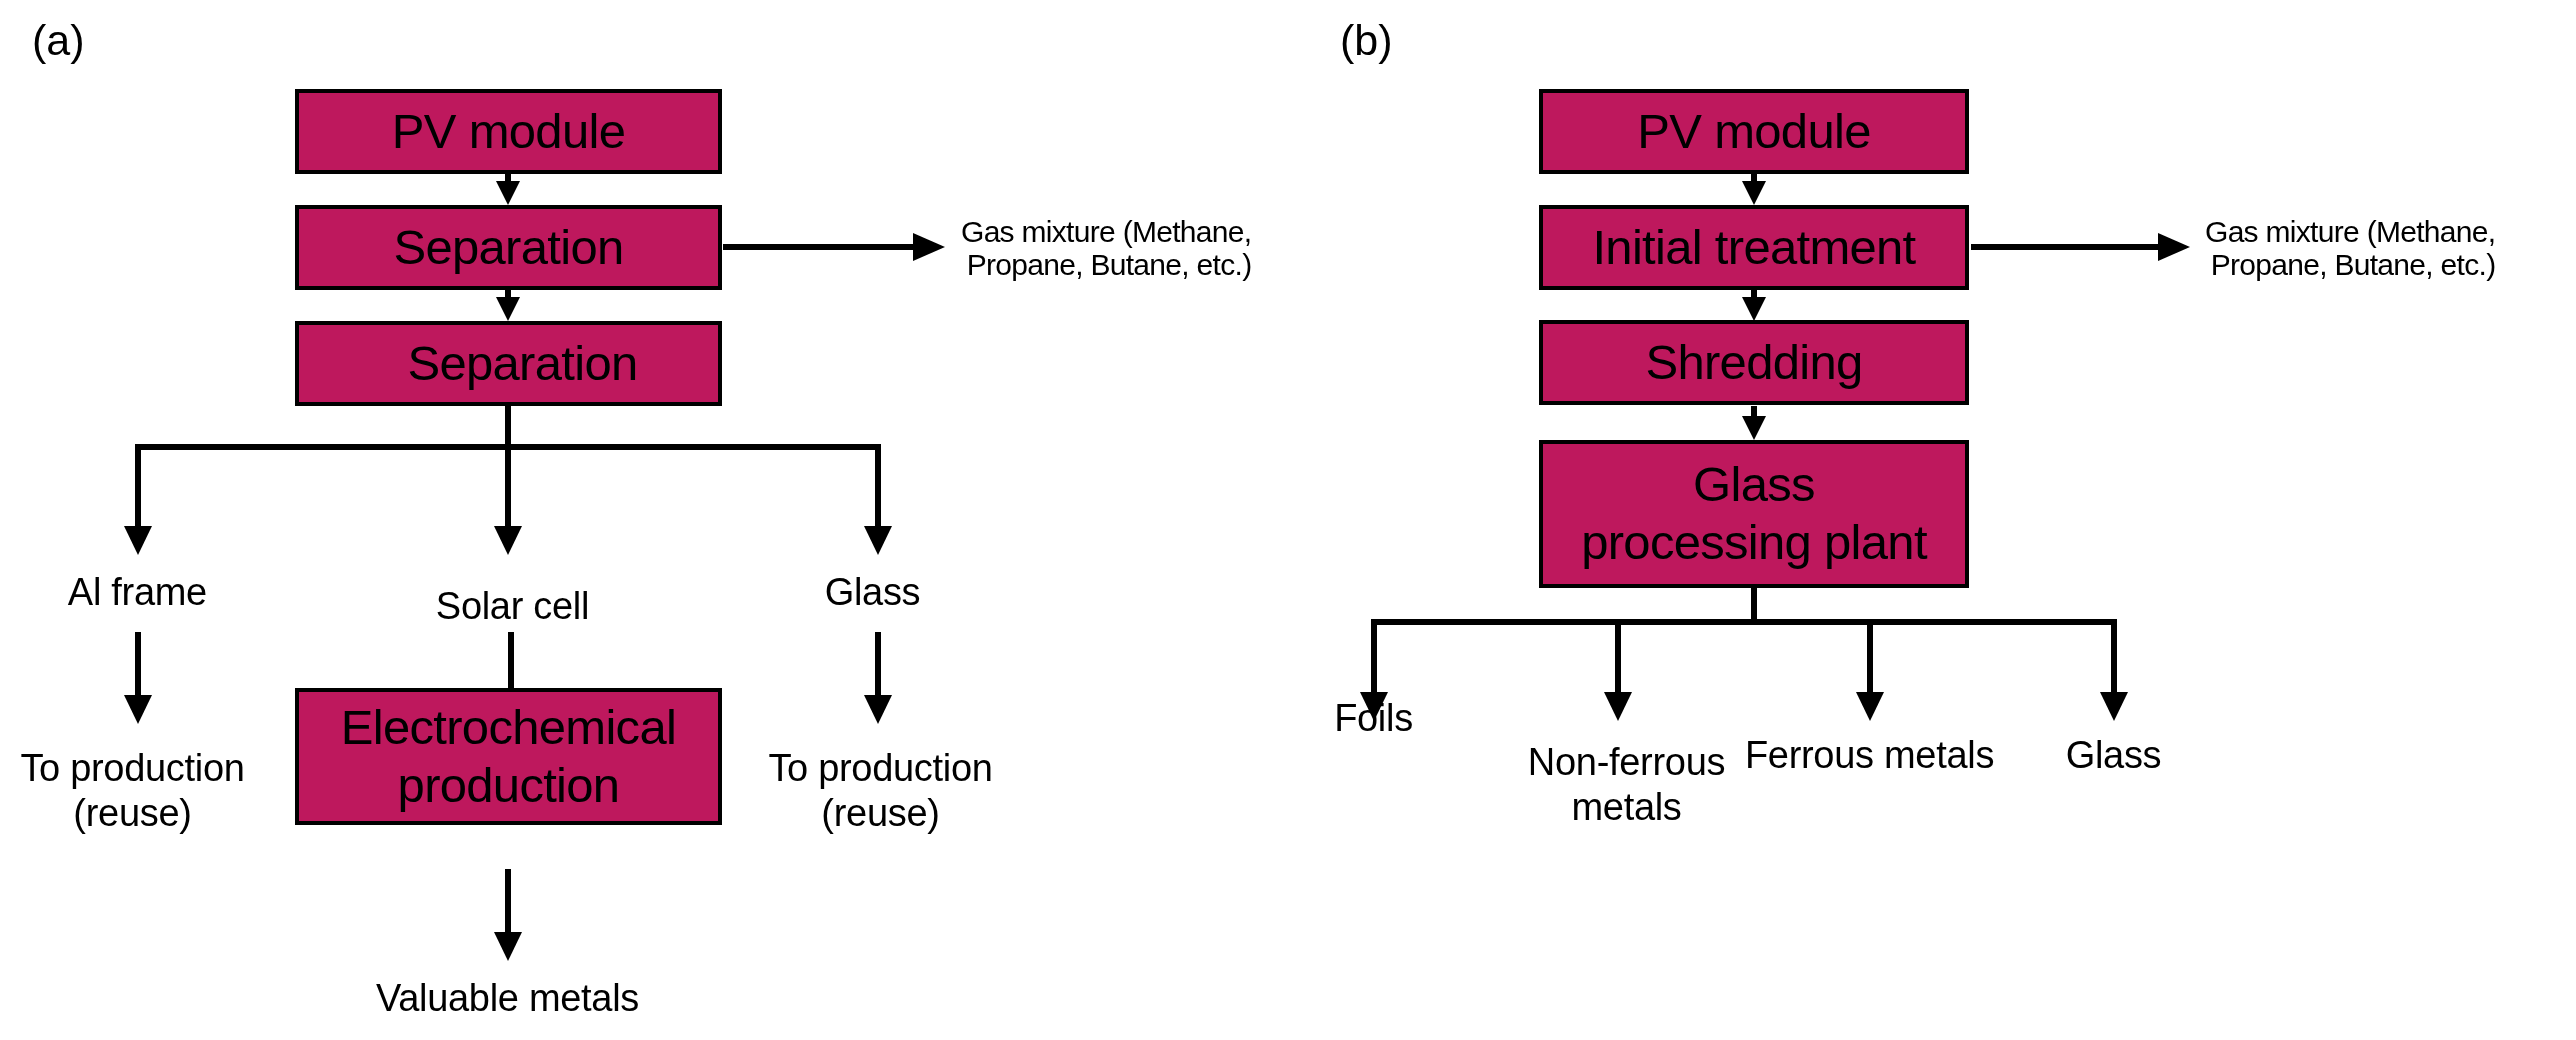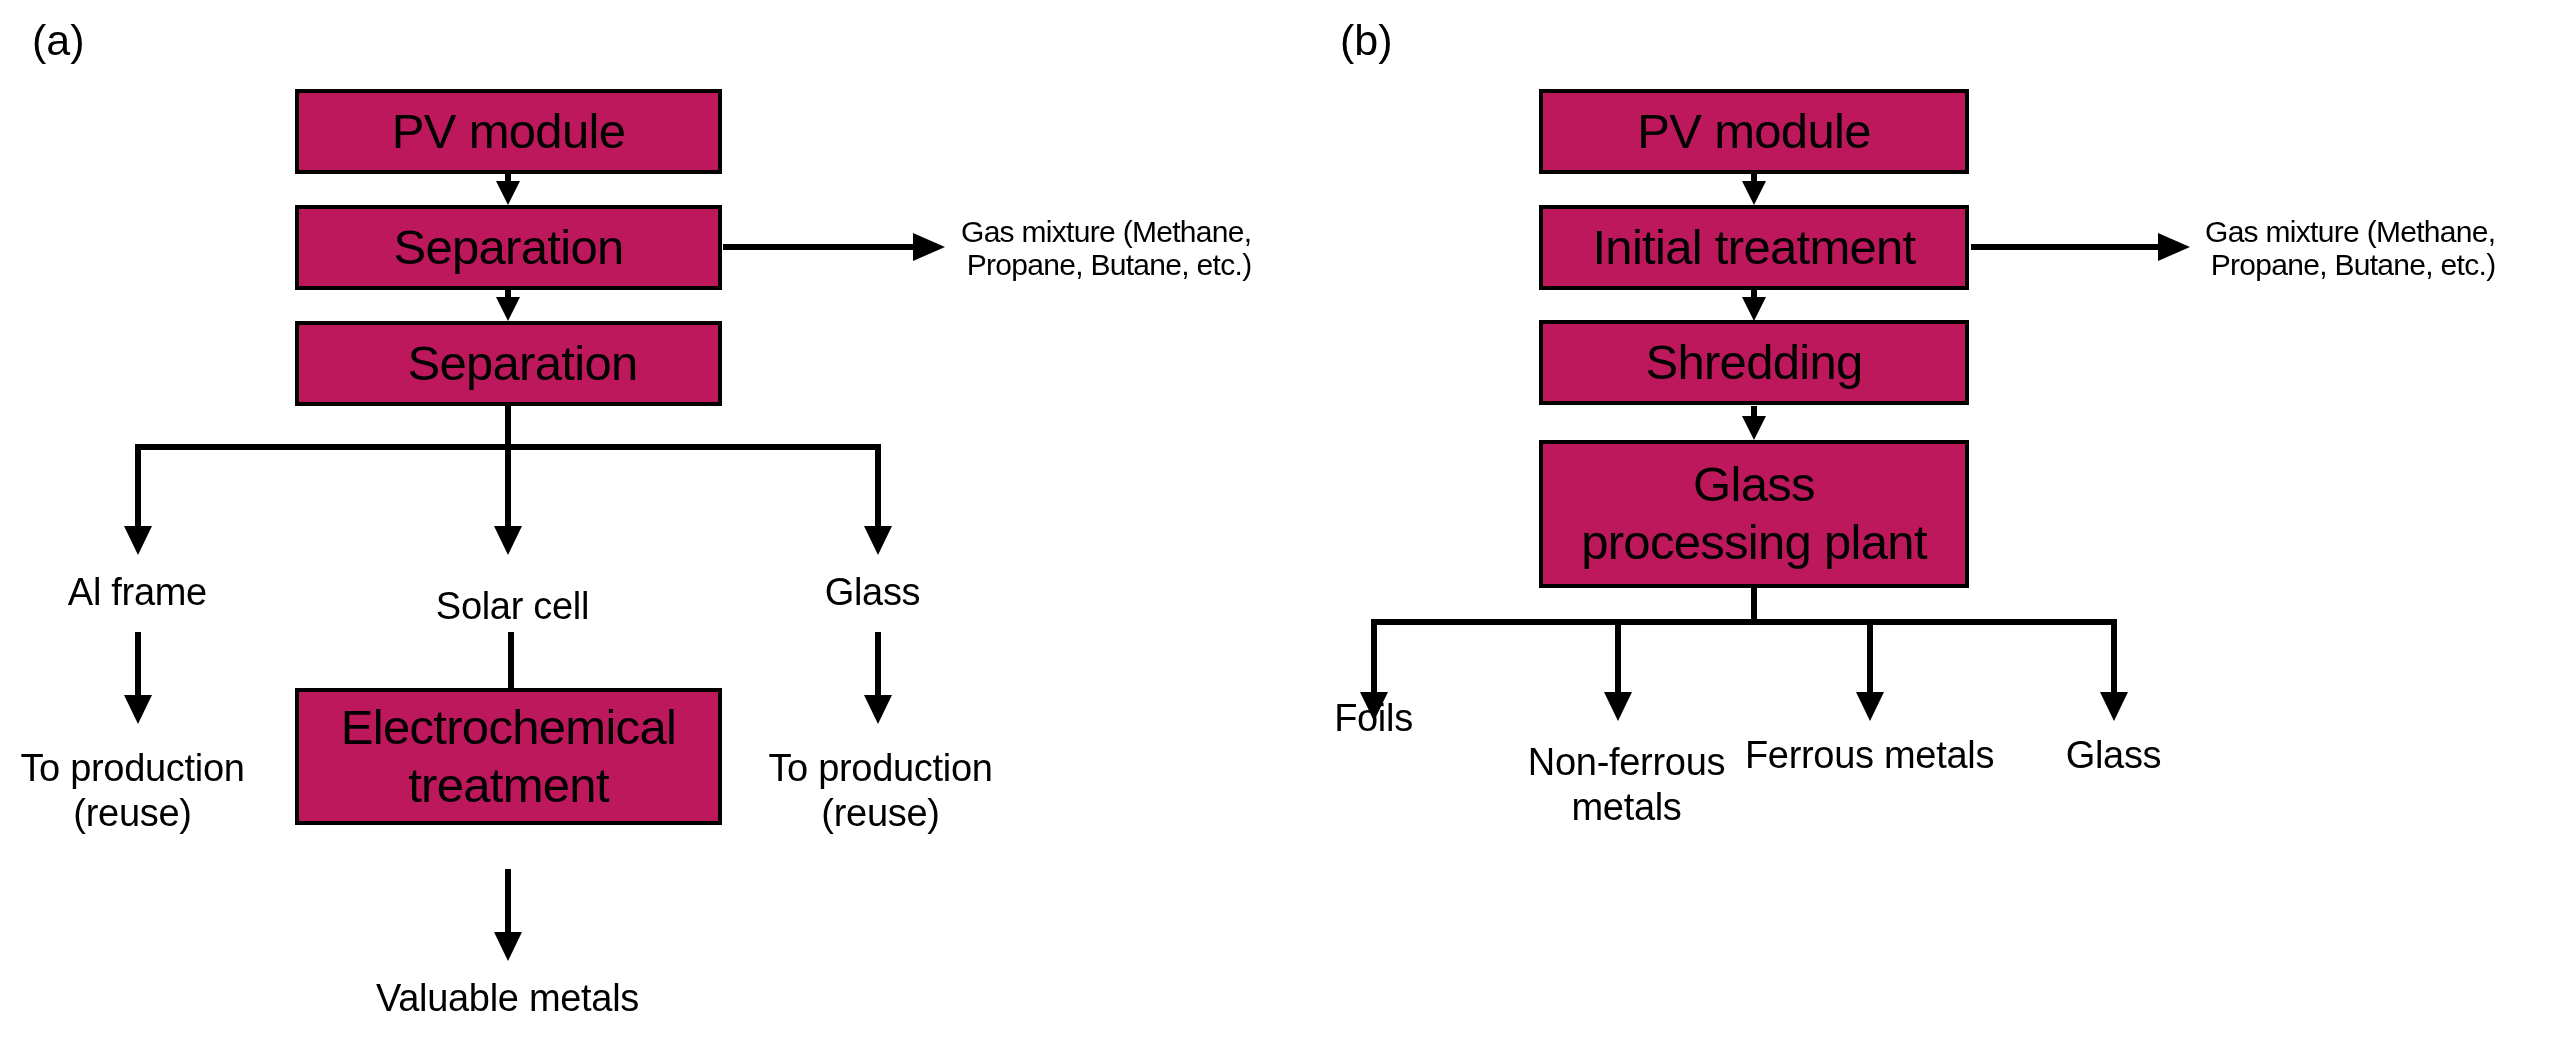--- a/index.html
+++ b/index.html
@@ -127,21 +127,21 @@
   <div class="vline" style="left:875px; top:632px; height:65px;"></div>
   <div class="tri-down" style="left:864px; top:695px;"></div>
 
   <div class="lbl" style="left:-7px; top:746px;">
     <div>To production</div>
     <div>(reuse)</div>
   </div>
 
   <div class="box" style="left:295px; top:688px; width:427px; height:137px;">
     <div>Electrochemical</div>
-    <div>treatment</div>
+    <div>production</div>
   </div>
 
   <div class="lbl" style="left:741px; top:746px;">
     <div>To production</div>
     <div>(reuse)</div>
   </div>
 
   <div class="vline" style="left:505px; top:869px; height:64px;"></div>
   <div class="tri-down" style="left:494px; top:932px;"></div>
 

